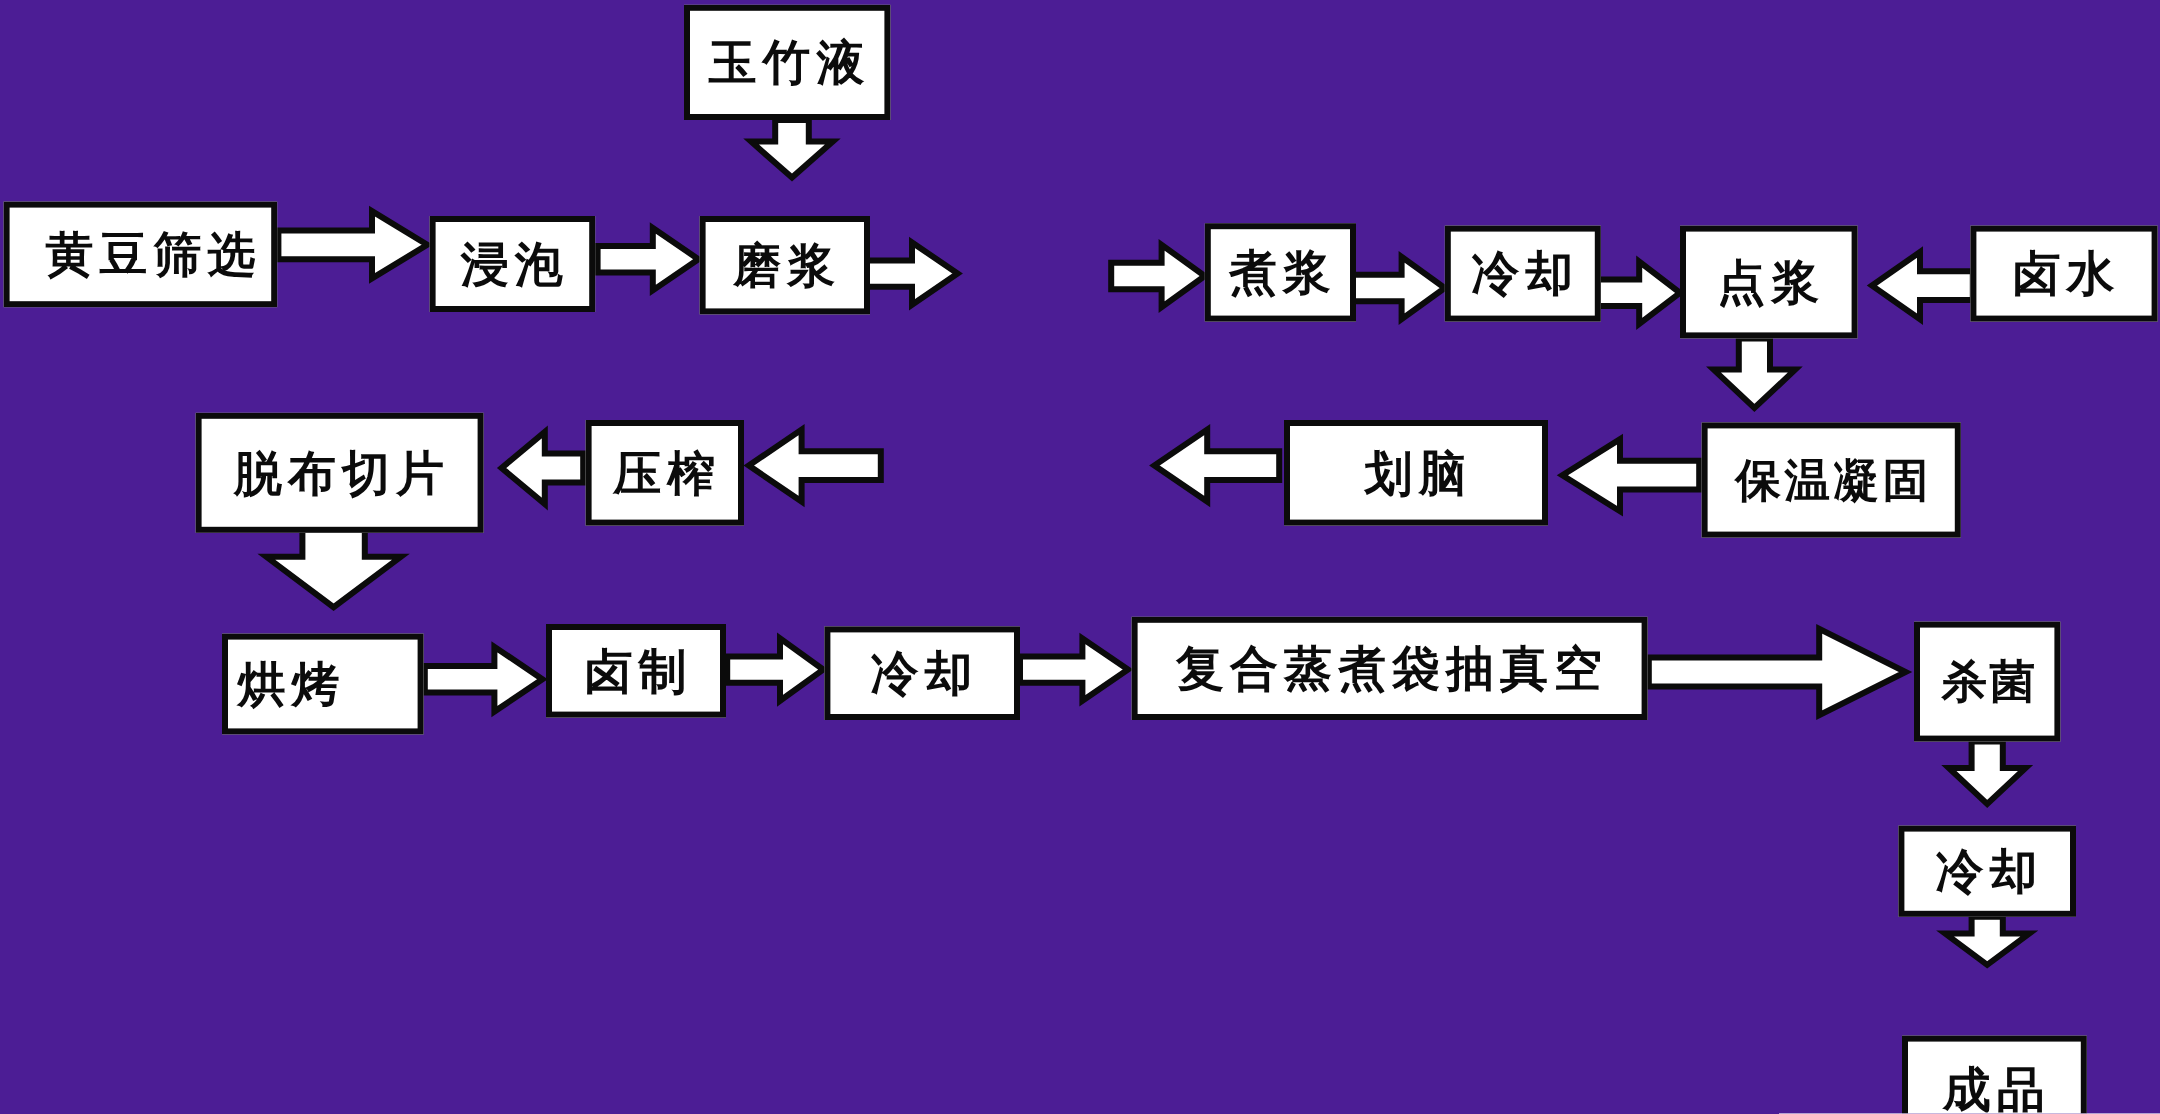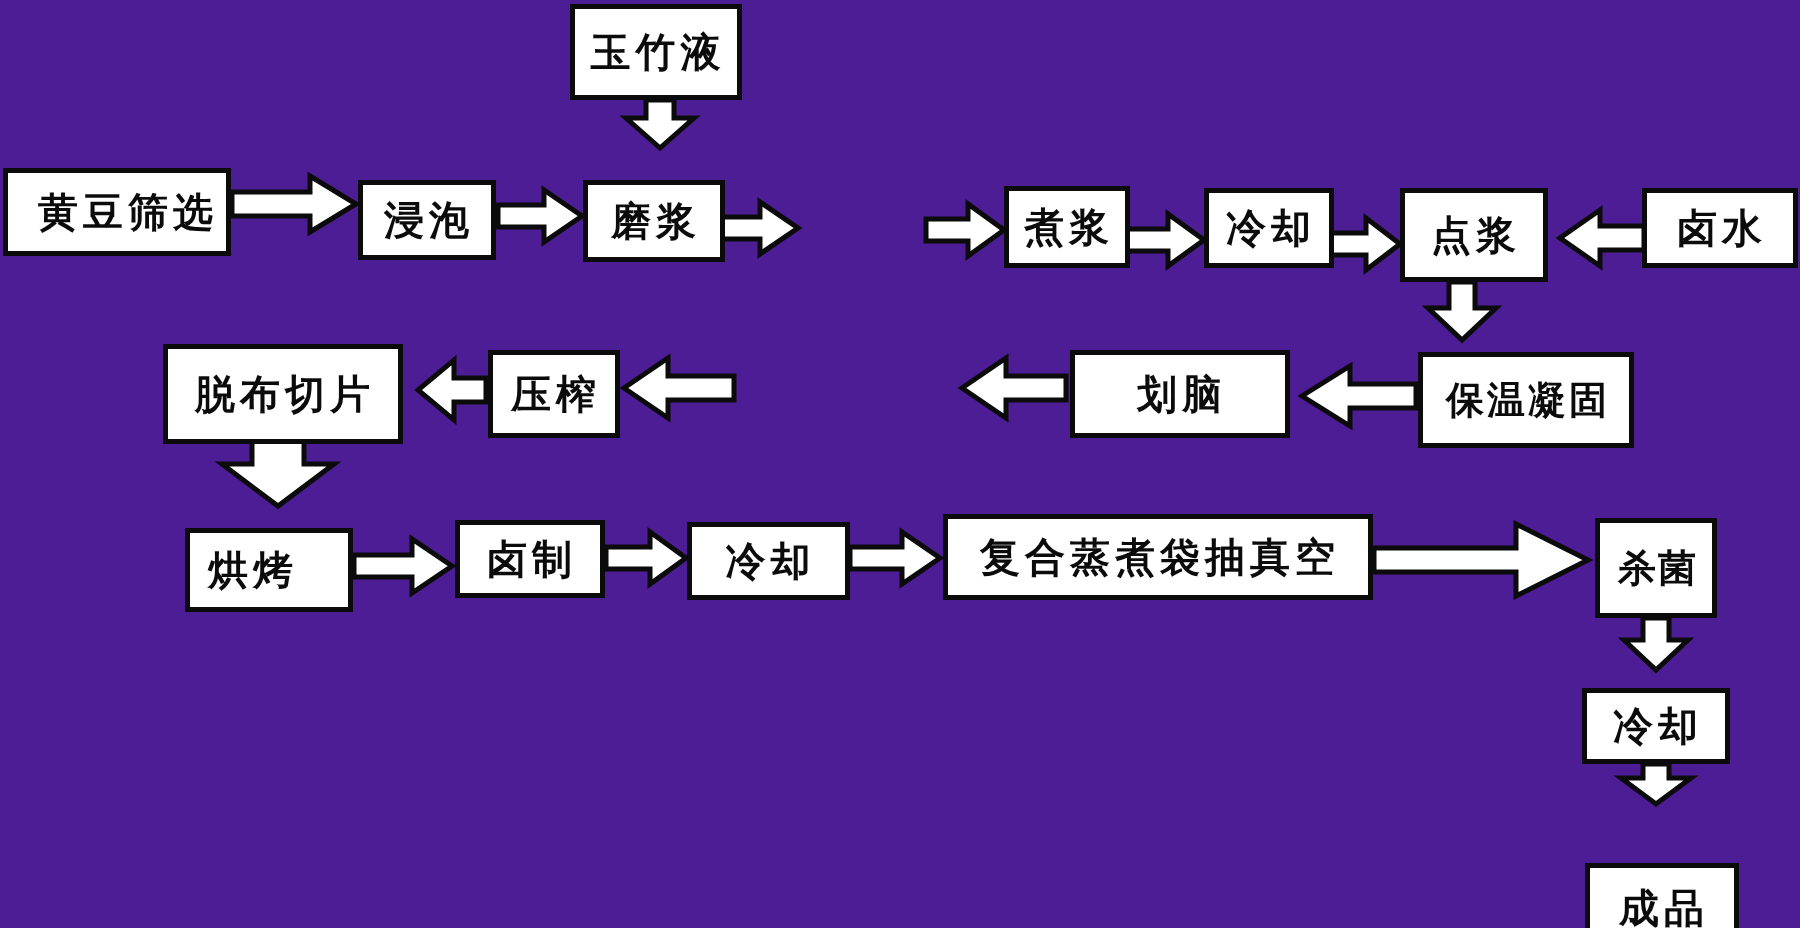--- a/index.html
+++ b/index.html
@@ -78,21 +78,21 @@
   <div class="node" style="left:1070px;top:350px;width:220px;height:88px;">
       <span>划脑</span>
     </div>
   <div class="node" style="left:488px;top:350px;width:132px;height:88px;">
       <span>压榨</span>
     </div>
   <div class="node" style="left:163px;top:332px;width:240px;height:100px;font-size:40px;margin-top:12px;">
       <span>脱布切片</span>
     </div>
 
-  <div class="node" style="left:185px;top:528px;width:168px;height:84px;justify-content:flex-start;padding-left:16px;">
+  <div class="node" style="left:185px;top:528px;width:168px;height:84px;justify-content:flex-start;padding-left:6px;">
       <span>烘烤</span>
     </div>
   <div class="node" style="left:455px;top:520px;width:150px;height:78px;">
       <span>卤制</span>
     </div>
   <div class="node" style="left:687px;top:522px;width:163px;height:78px;">
       <span>冷却</span>
     </div>
   <div class="node" style="left:943px;top:514px;width:430px;height:86px;font-size:40px;">
       <span>复合蒸煮袋抽真空</span>

